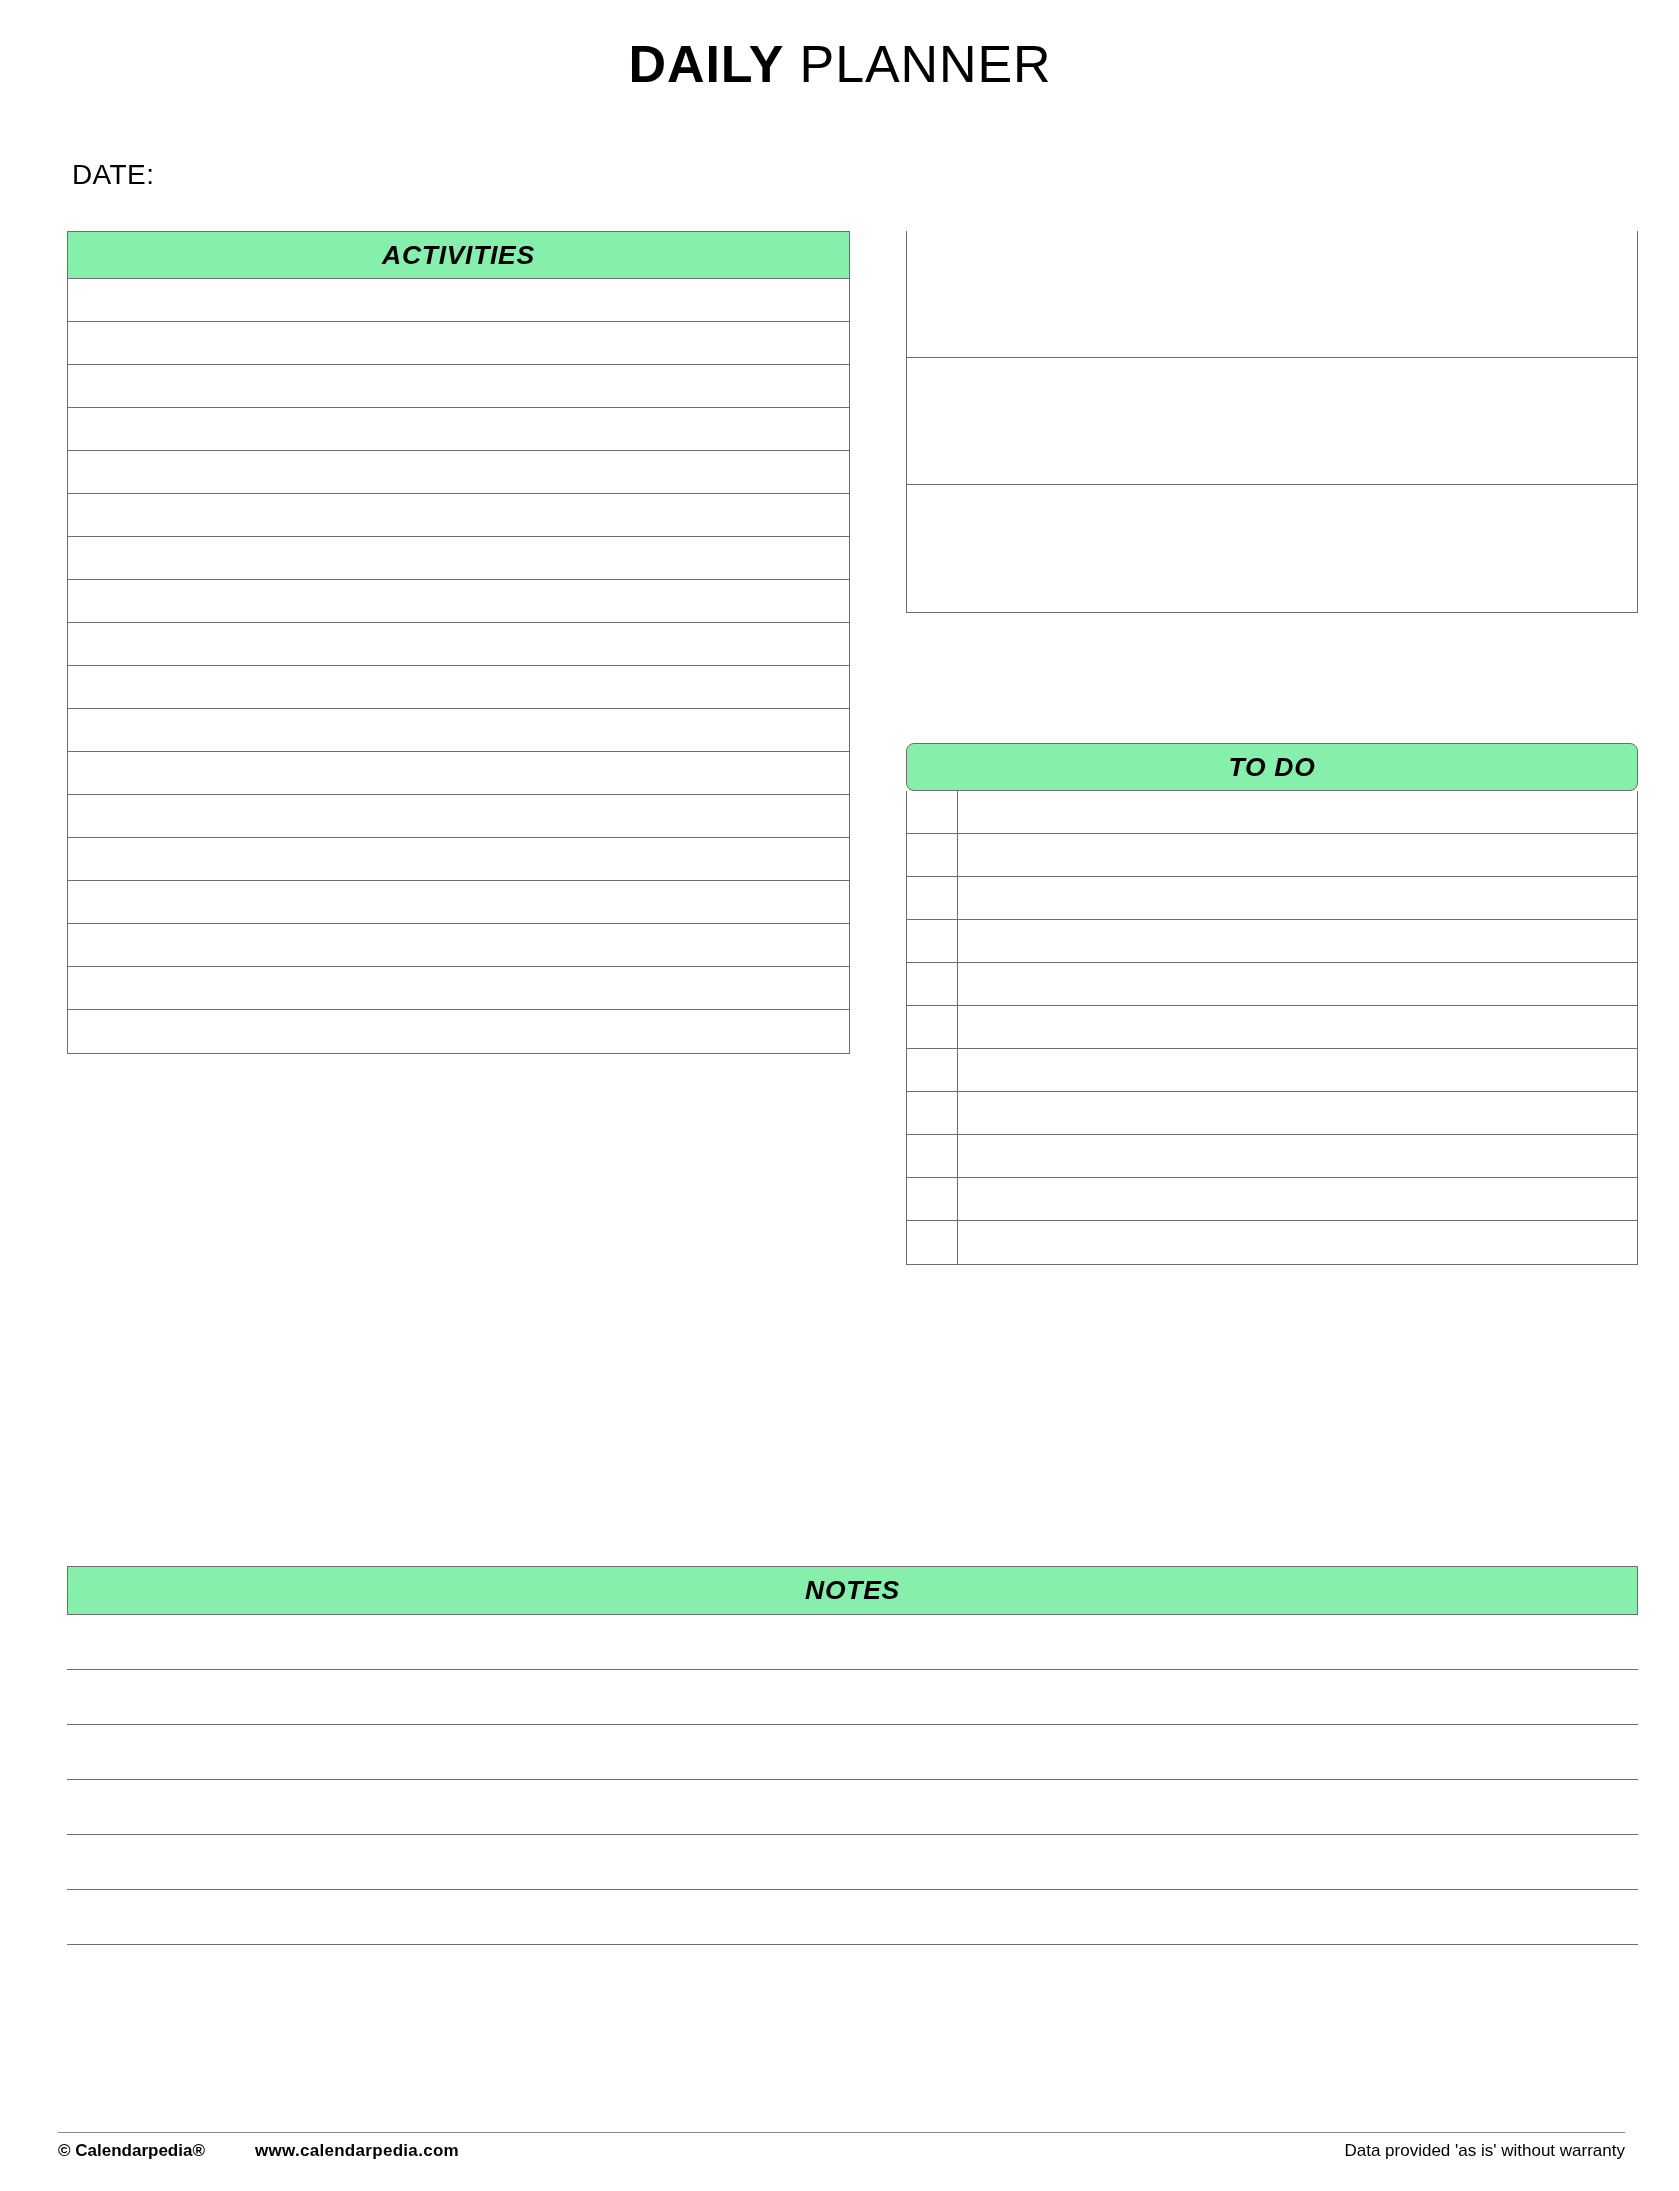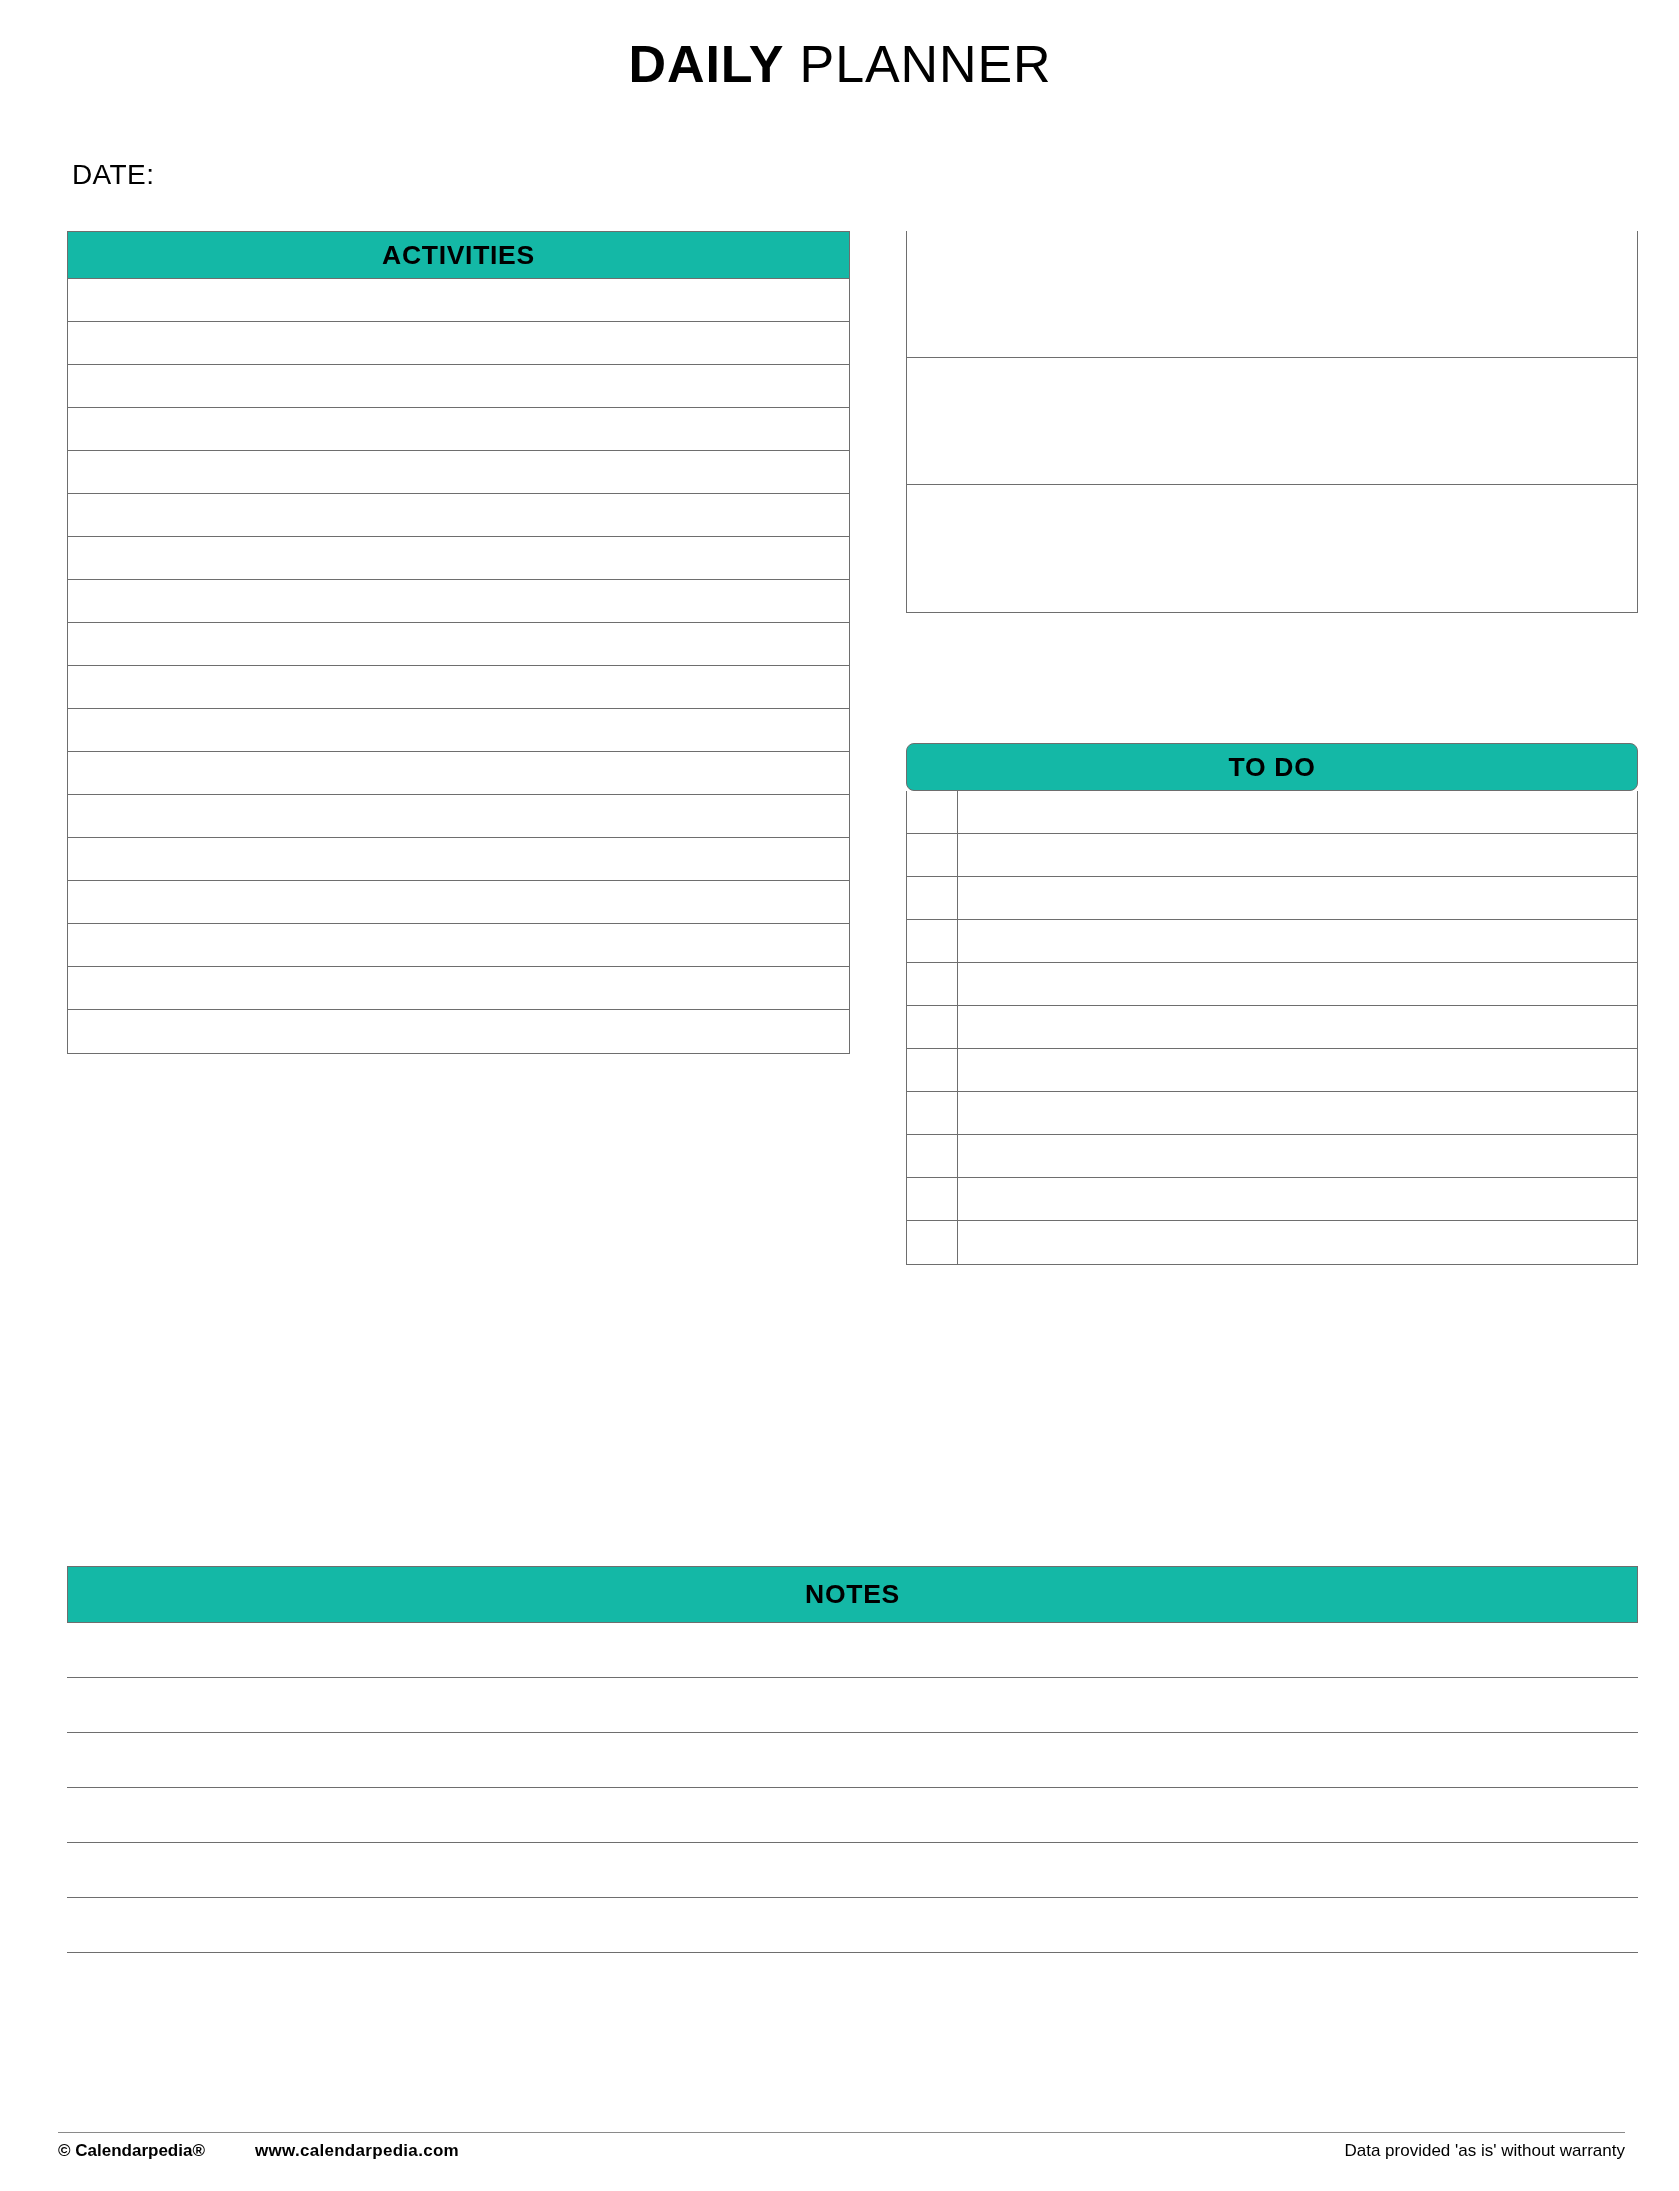--- a/index.html
+++ b/index.html
@@ -58,29 +58,30 @@
     line-height: 34px;
   }
   .weekdays span {
     display: inline-block;
     width: 63px;
     text-align: center;
   }
 
   
   .hdr {
-    background: #14b8a6;
+    background: #86efac;
     border: 0.9px solid #6e6e6e;
     box-sizing: border-box;
     font-weight: bold;
     font-size: 26.5px;
     letter-spacing: 0.7px;
     display: flex;
     align-items: center;
     justify-content: center;
+    font-style: italic;
   }
 
   
   .activities {
     position: absolute;
     left: 67px;
     top: 231px;
     width: 783px;
   }
   .activities .hdr { height: 48px; }
@@ -144,21 +145,21 @@
   }
   .todo-line { flex: 1 1 auto; }
 
   
   .notes {
     position: absolute;
     left: 67px;
     top: 1566px;
     width: 1571px;
   }
-  .notes .hdr { height: 57px; }
+  .notes .hdr { height: 49px; }
   .notes .body {
     padding-top: 0;
   }
   .note-line {
     height: 55px;
     border-bottom: 0.9px solid #6e6e6e;
     box-sizing: border-box;
   }
 
   

